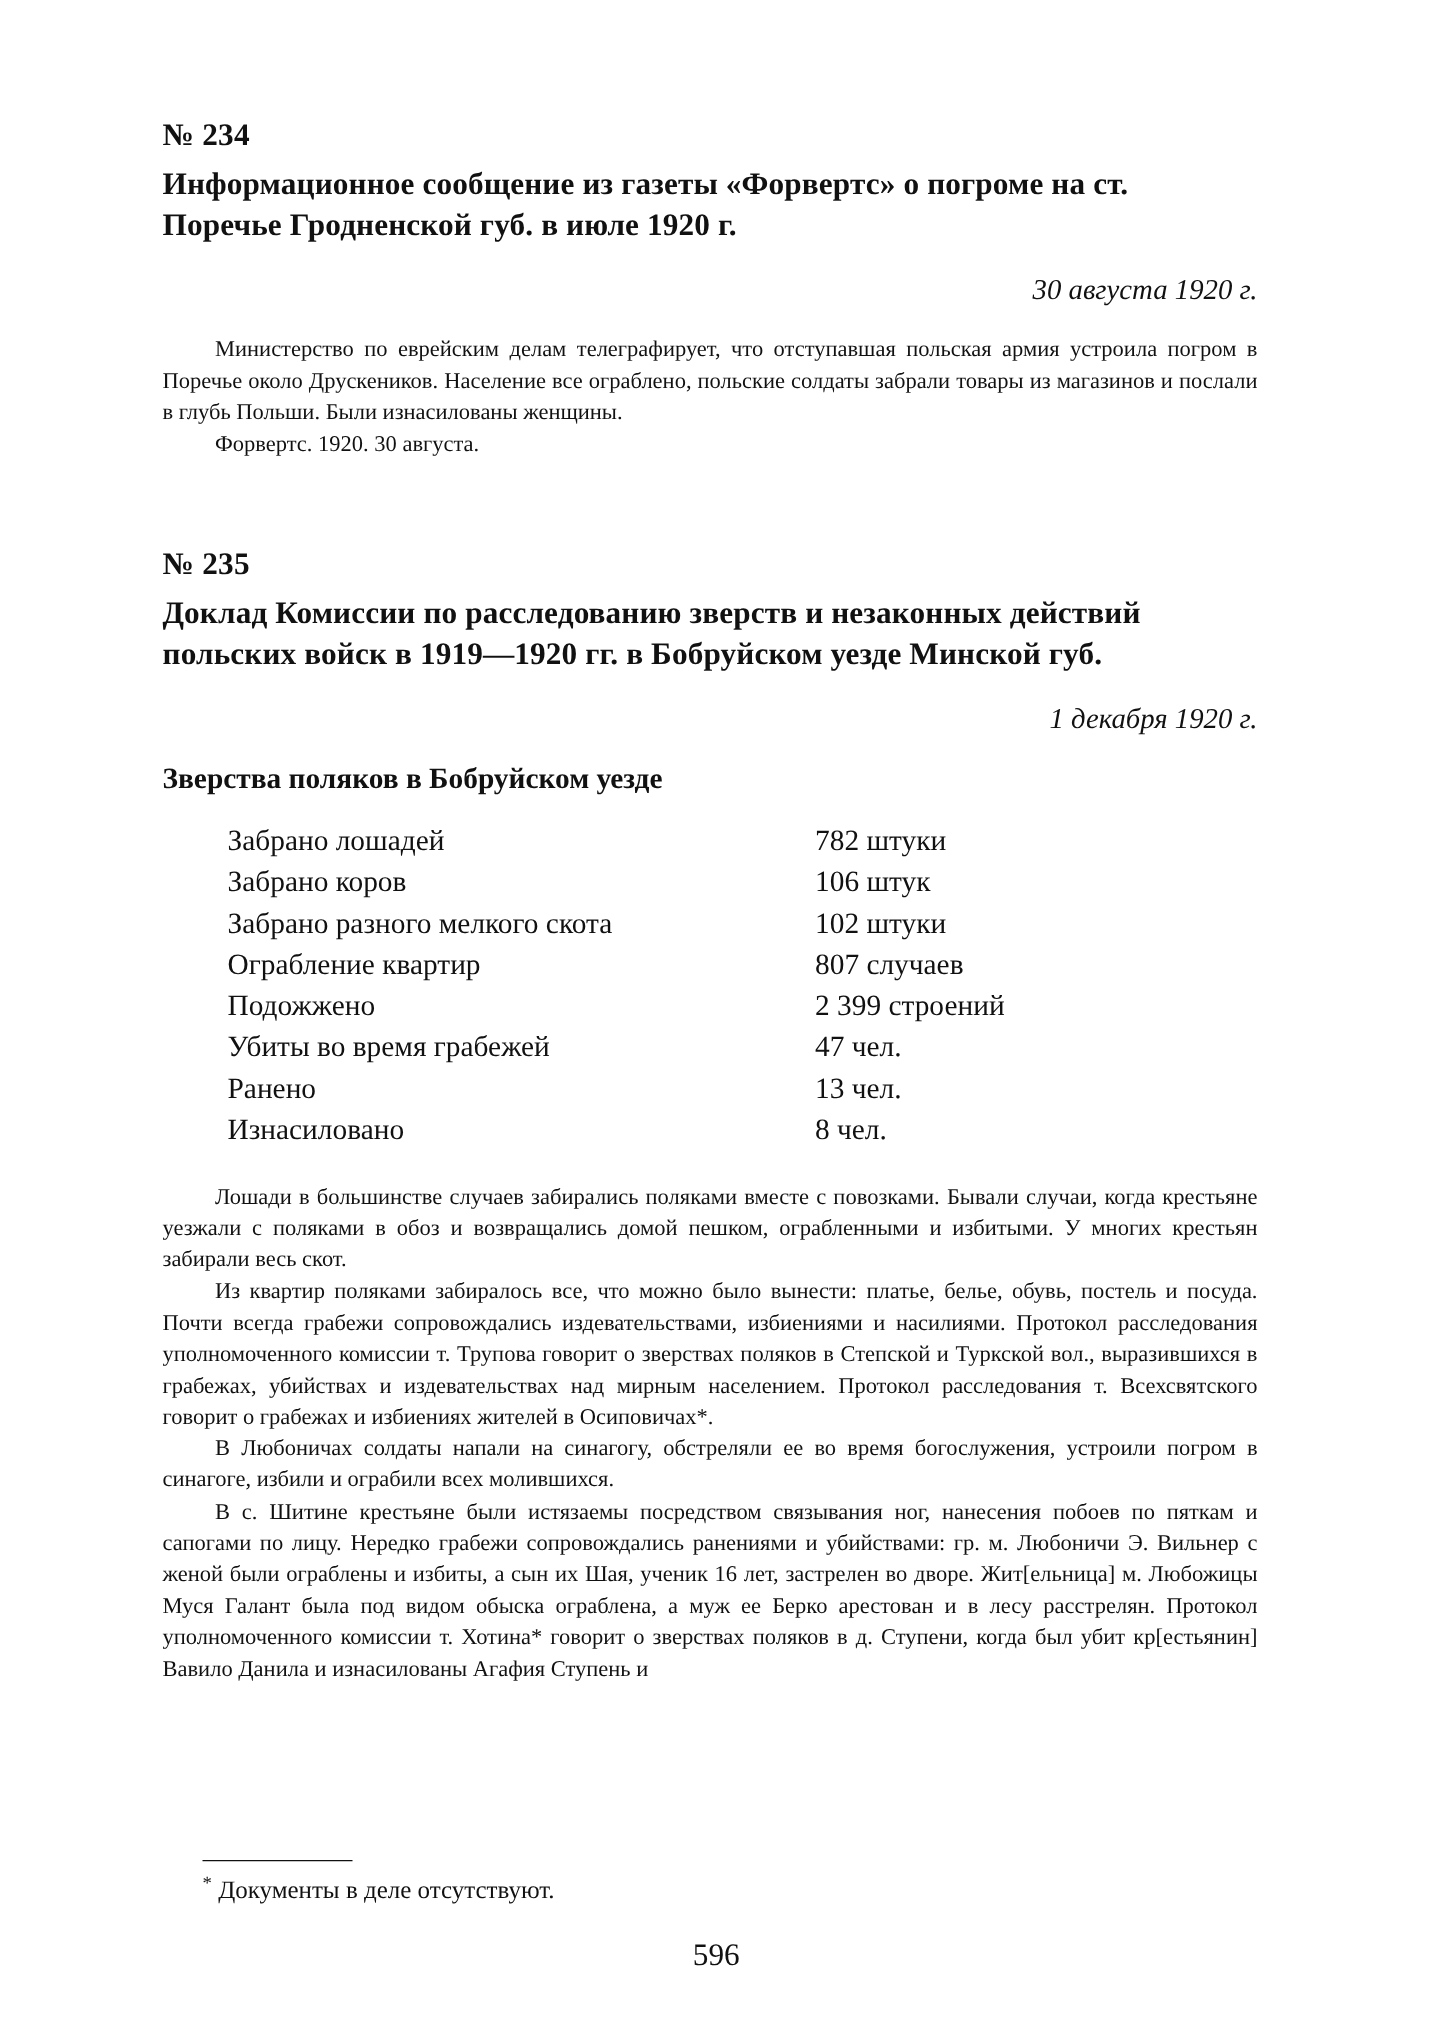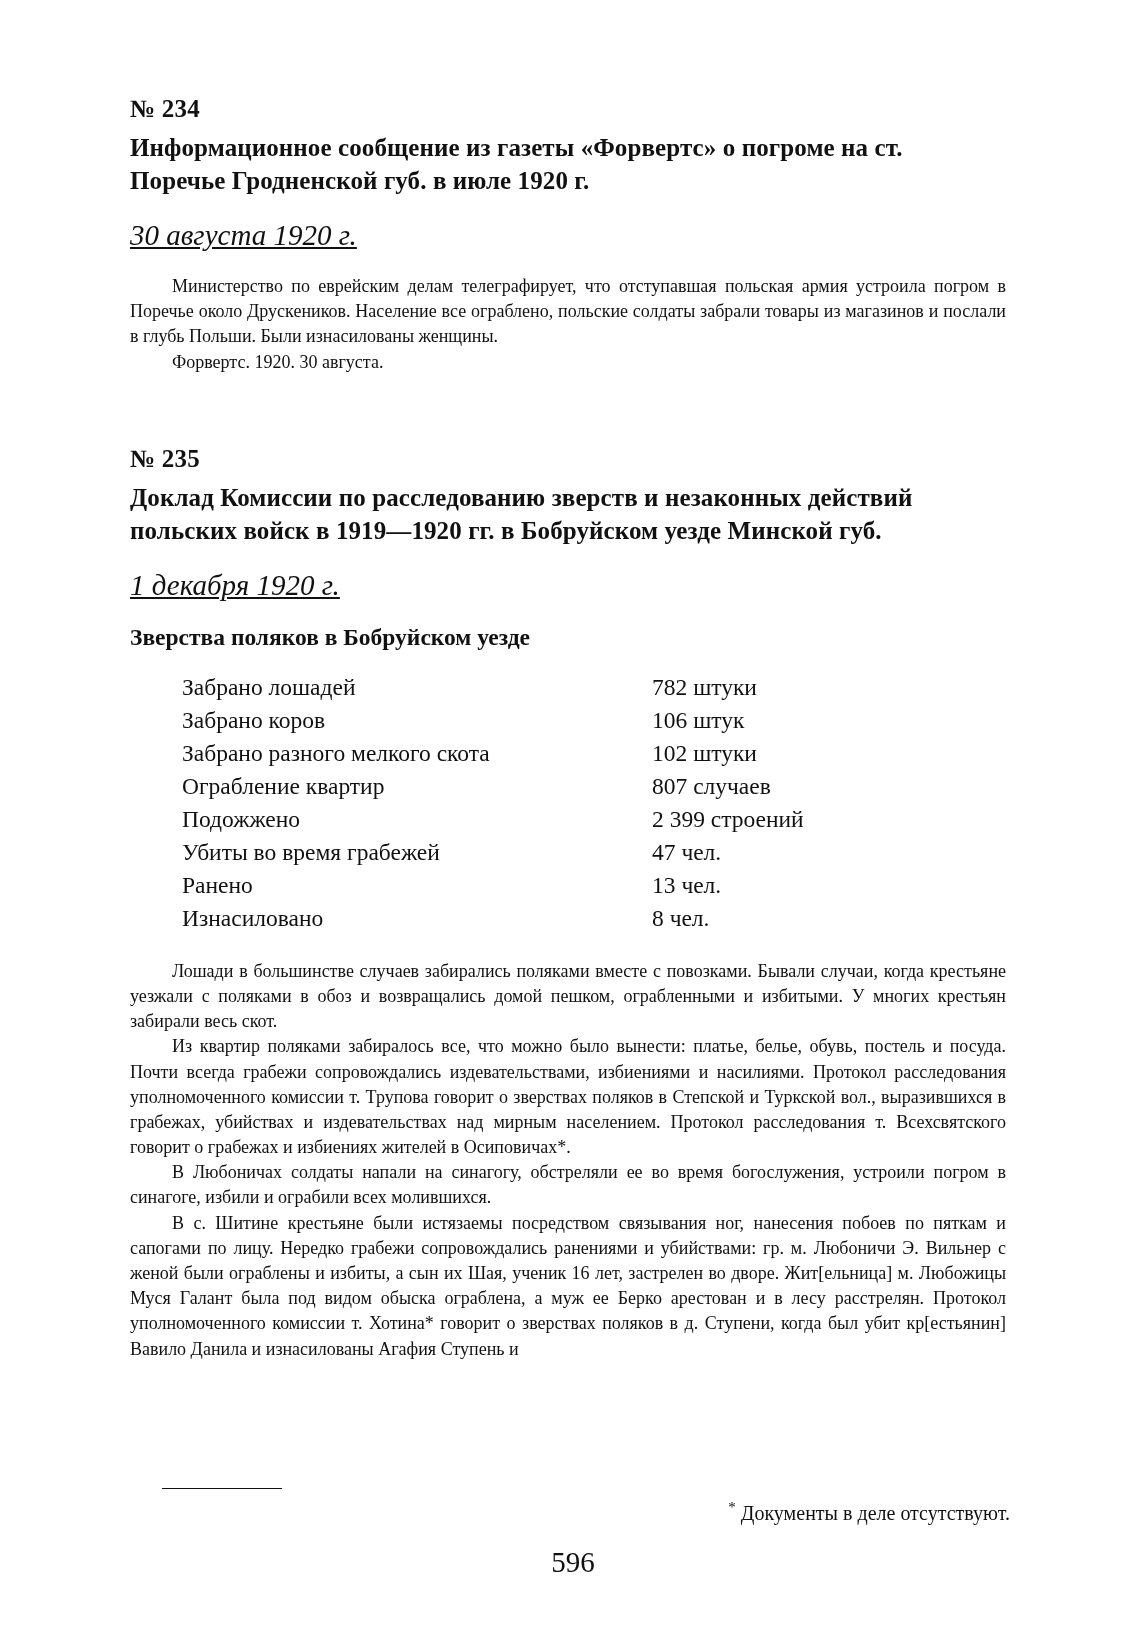--- a/index.html
+++ b/index.html
@@ -31,24 +31,23 @@
   }
   .doc-title {
     font-size: 25px;
     font-weight: bold;
     line-height: 1.32;
     margin: 0 16px 22px 0;
     letter-spacing: 0.1px;
   }
   .doc-date {
     font-style: italic;
-    font-size: 29px;
-    text-align: left;
+    font-size: 23px;
+    text-align: right;
     margin: 0 0 22px 0;
-    text-decoration: underline;
   }
   p.body-text {
     font-size: 18px;
     line-height: 1.40;
     text-align: justify;
     margin: 0 0 0 0;
     text-indent: 42px;
     hyphens: manual;
   }
   .source-line {
@@ -83,21 +82,20 @@
     margin-top: 24px;
   }
   .para-block p.body-text + p.body-text {
     margin-top: 0;
   }
   .footnote-area {
     position: absolute;
     left: 130px;
     bottom: 106px;
     width: 880px;
-    text-align: right;
   }
   .footnote-rule {
     width: 120px;
     height: 0;
     border-top: 1.6px solid #111;
     margin: 0 0 10px 32px;
   }
   .footnote-text {
     font-size: 20px;
     margin-left: 32px;
@@ -105,21 +103,21 @@
   .footnote-mark {
     font-size: 15px;
     vertical-align: super;
   }
   .page-number {
     position: absolute;
     bottom: 52px;
     left: 0;
     width: 1146px;
     text-align: center;
-    font-size: 29px;
+    font-size: 25px;
   }
 </style>
 </head>
 <body>
 
 <div class="page">
 
   <div>
     <div class="doc-number">№ 234</div>
     <div class="doc-title">Информационное сообщение из газеты «Форвертс» о погроме на ст. Поречье Гродненской губ. в июле 1920 г.</div>

